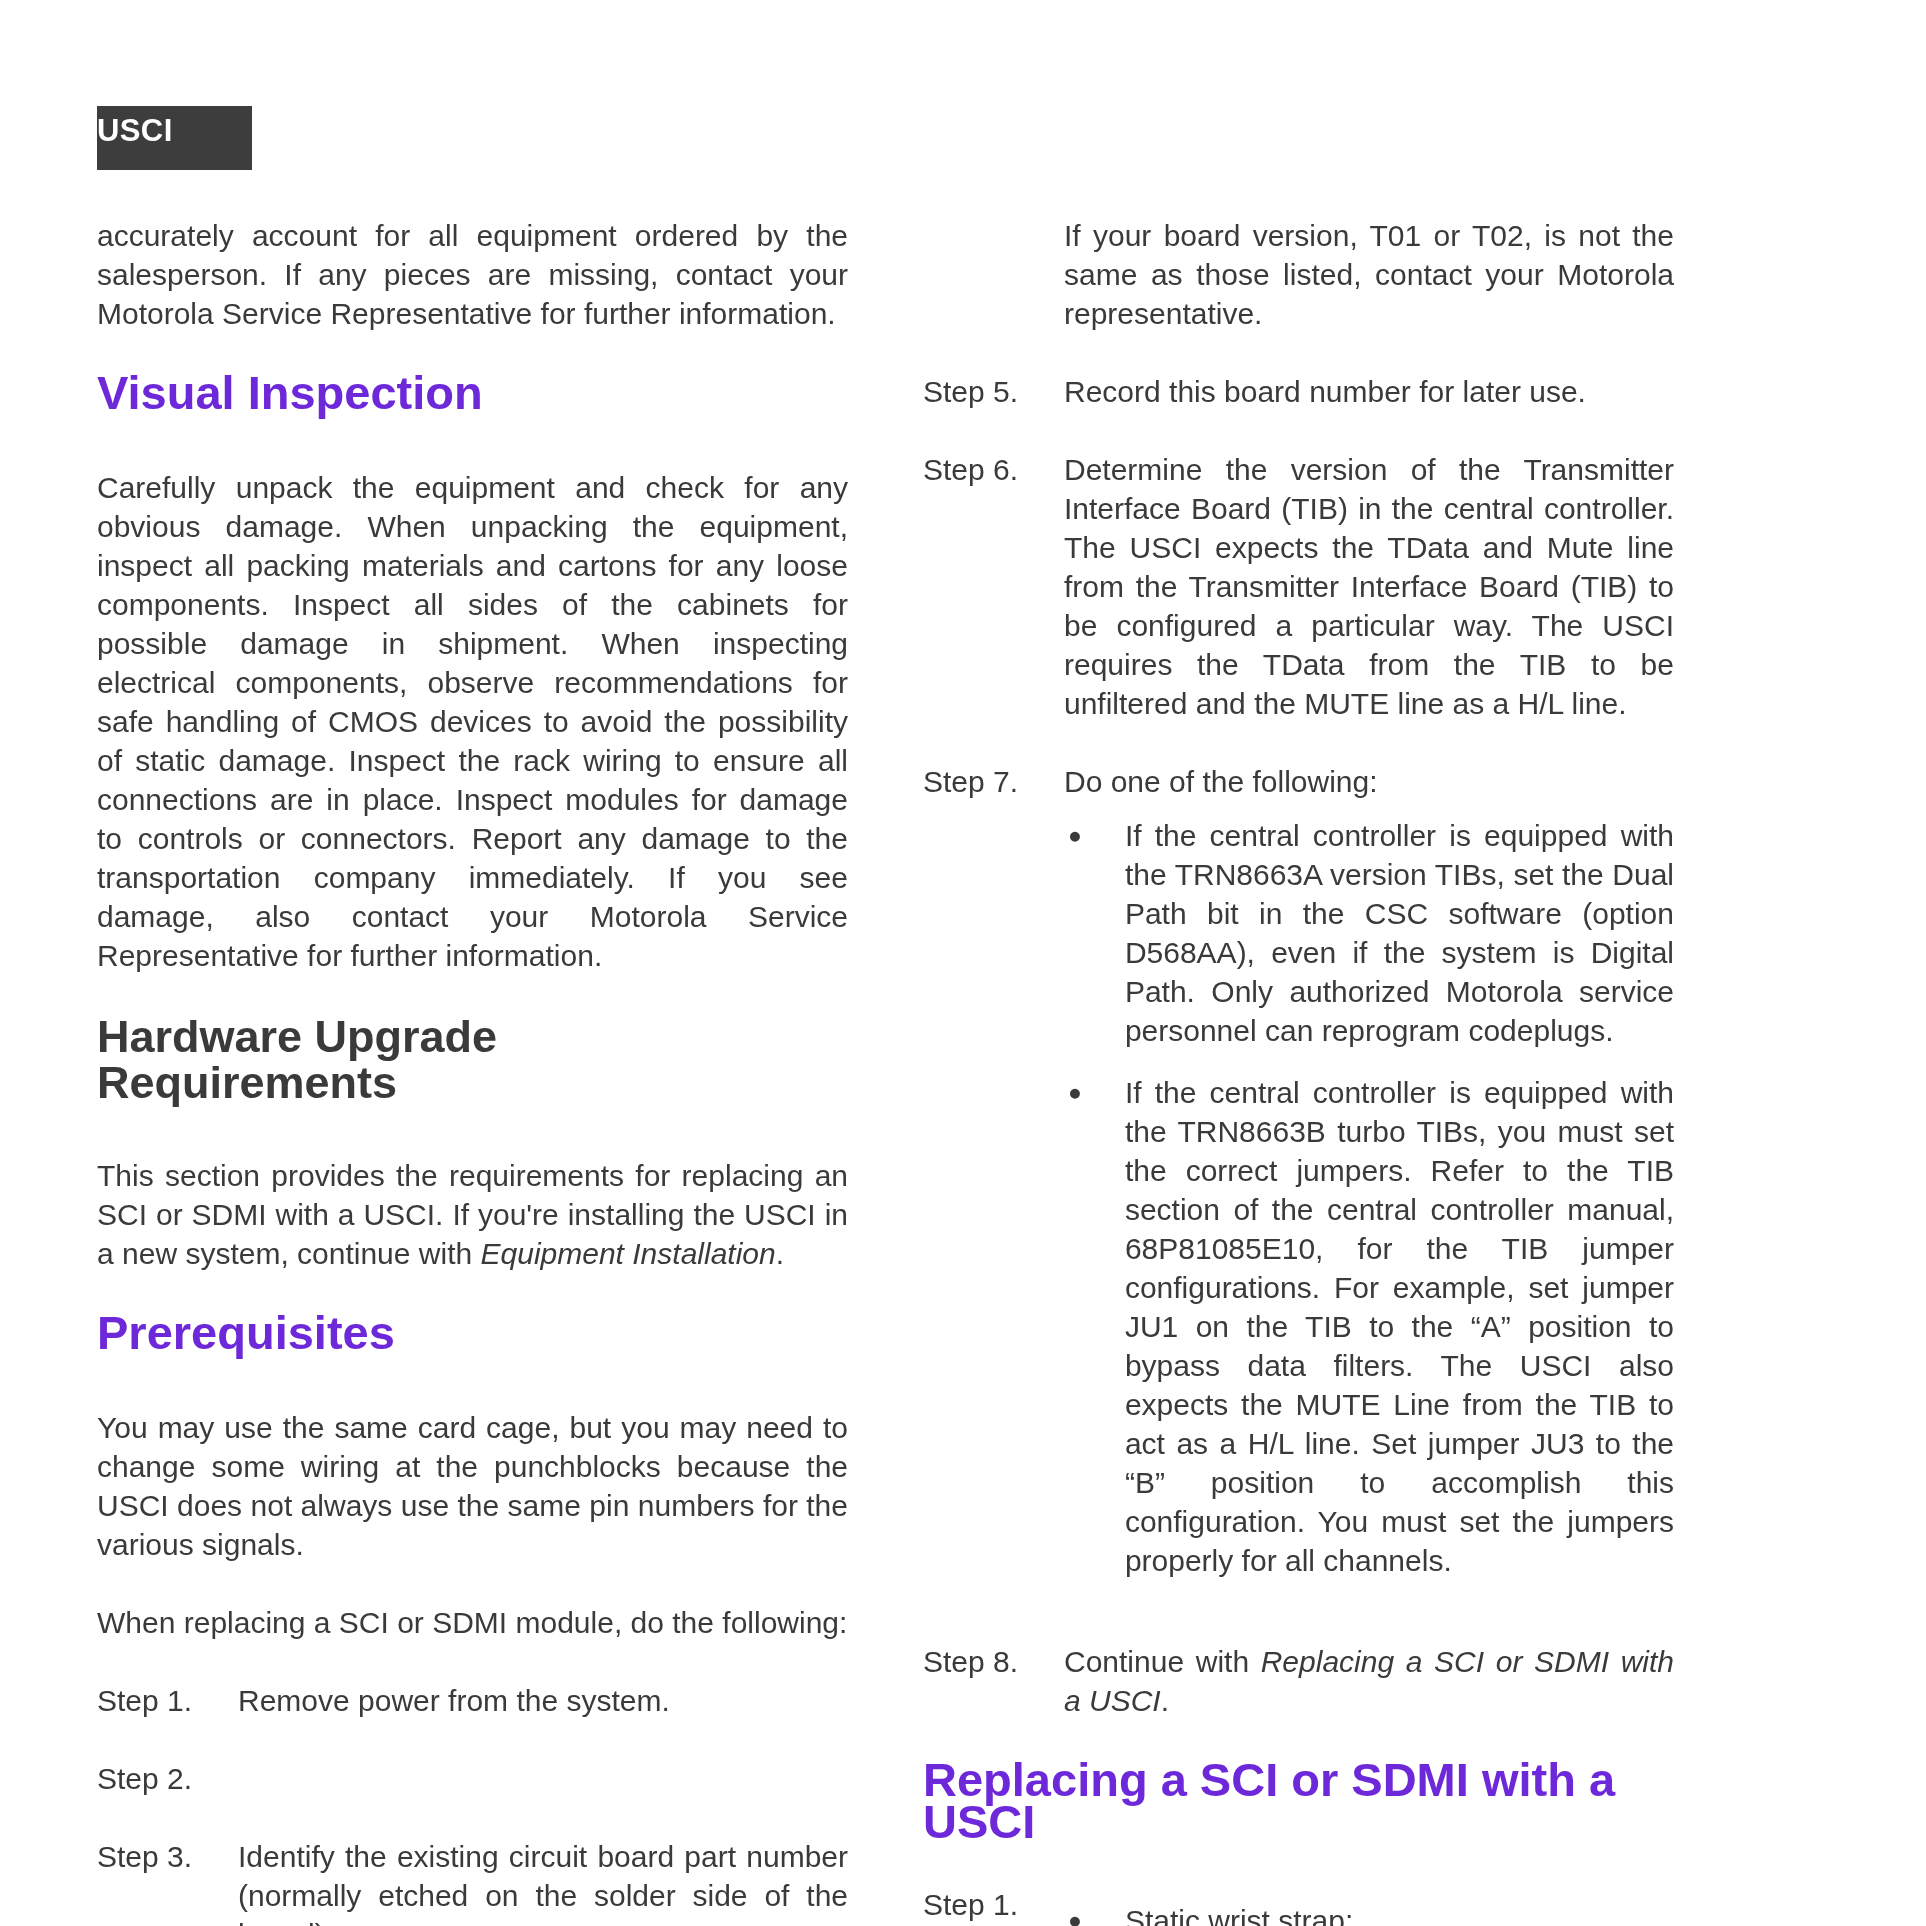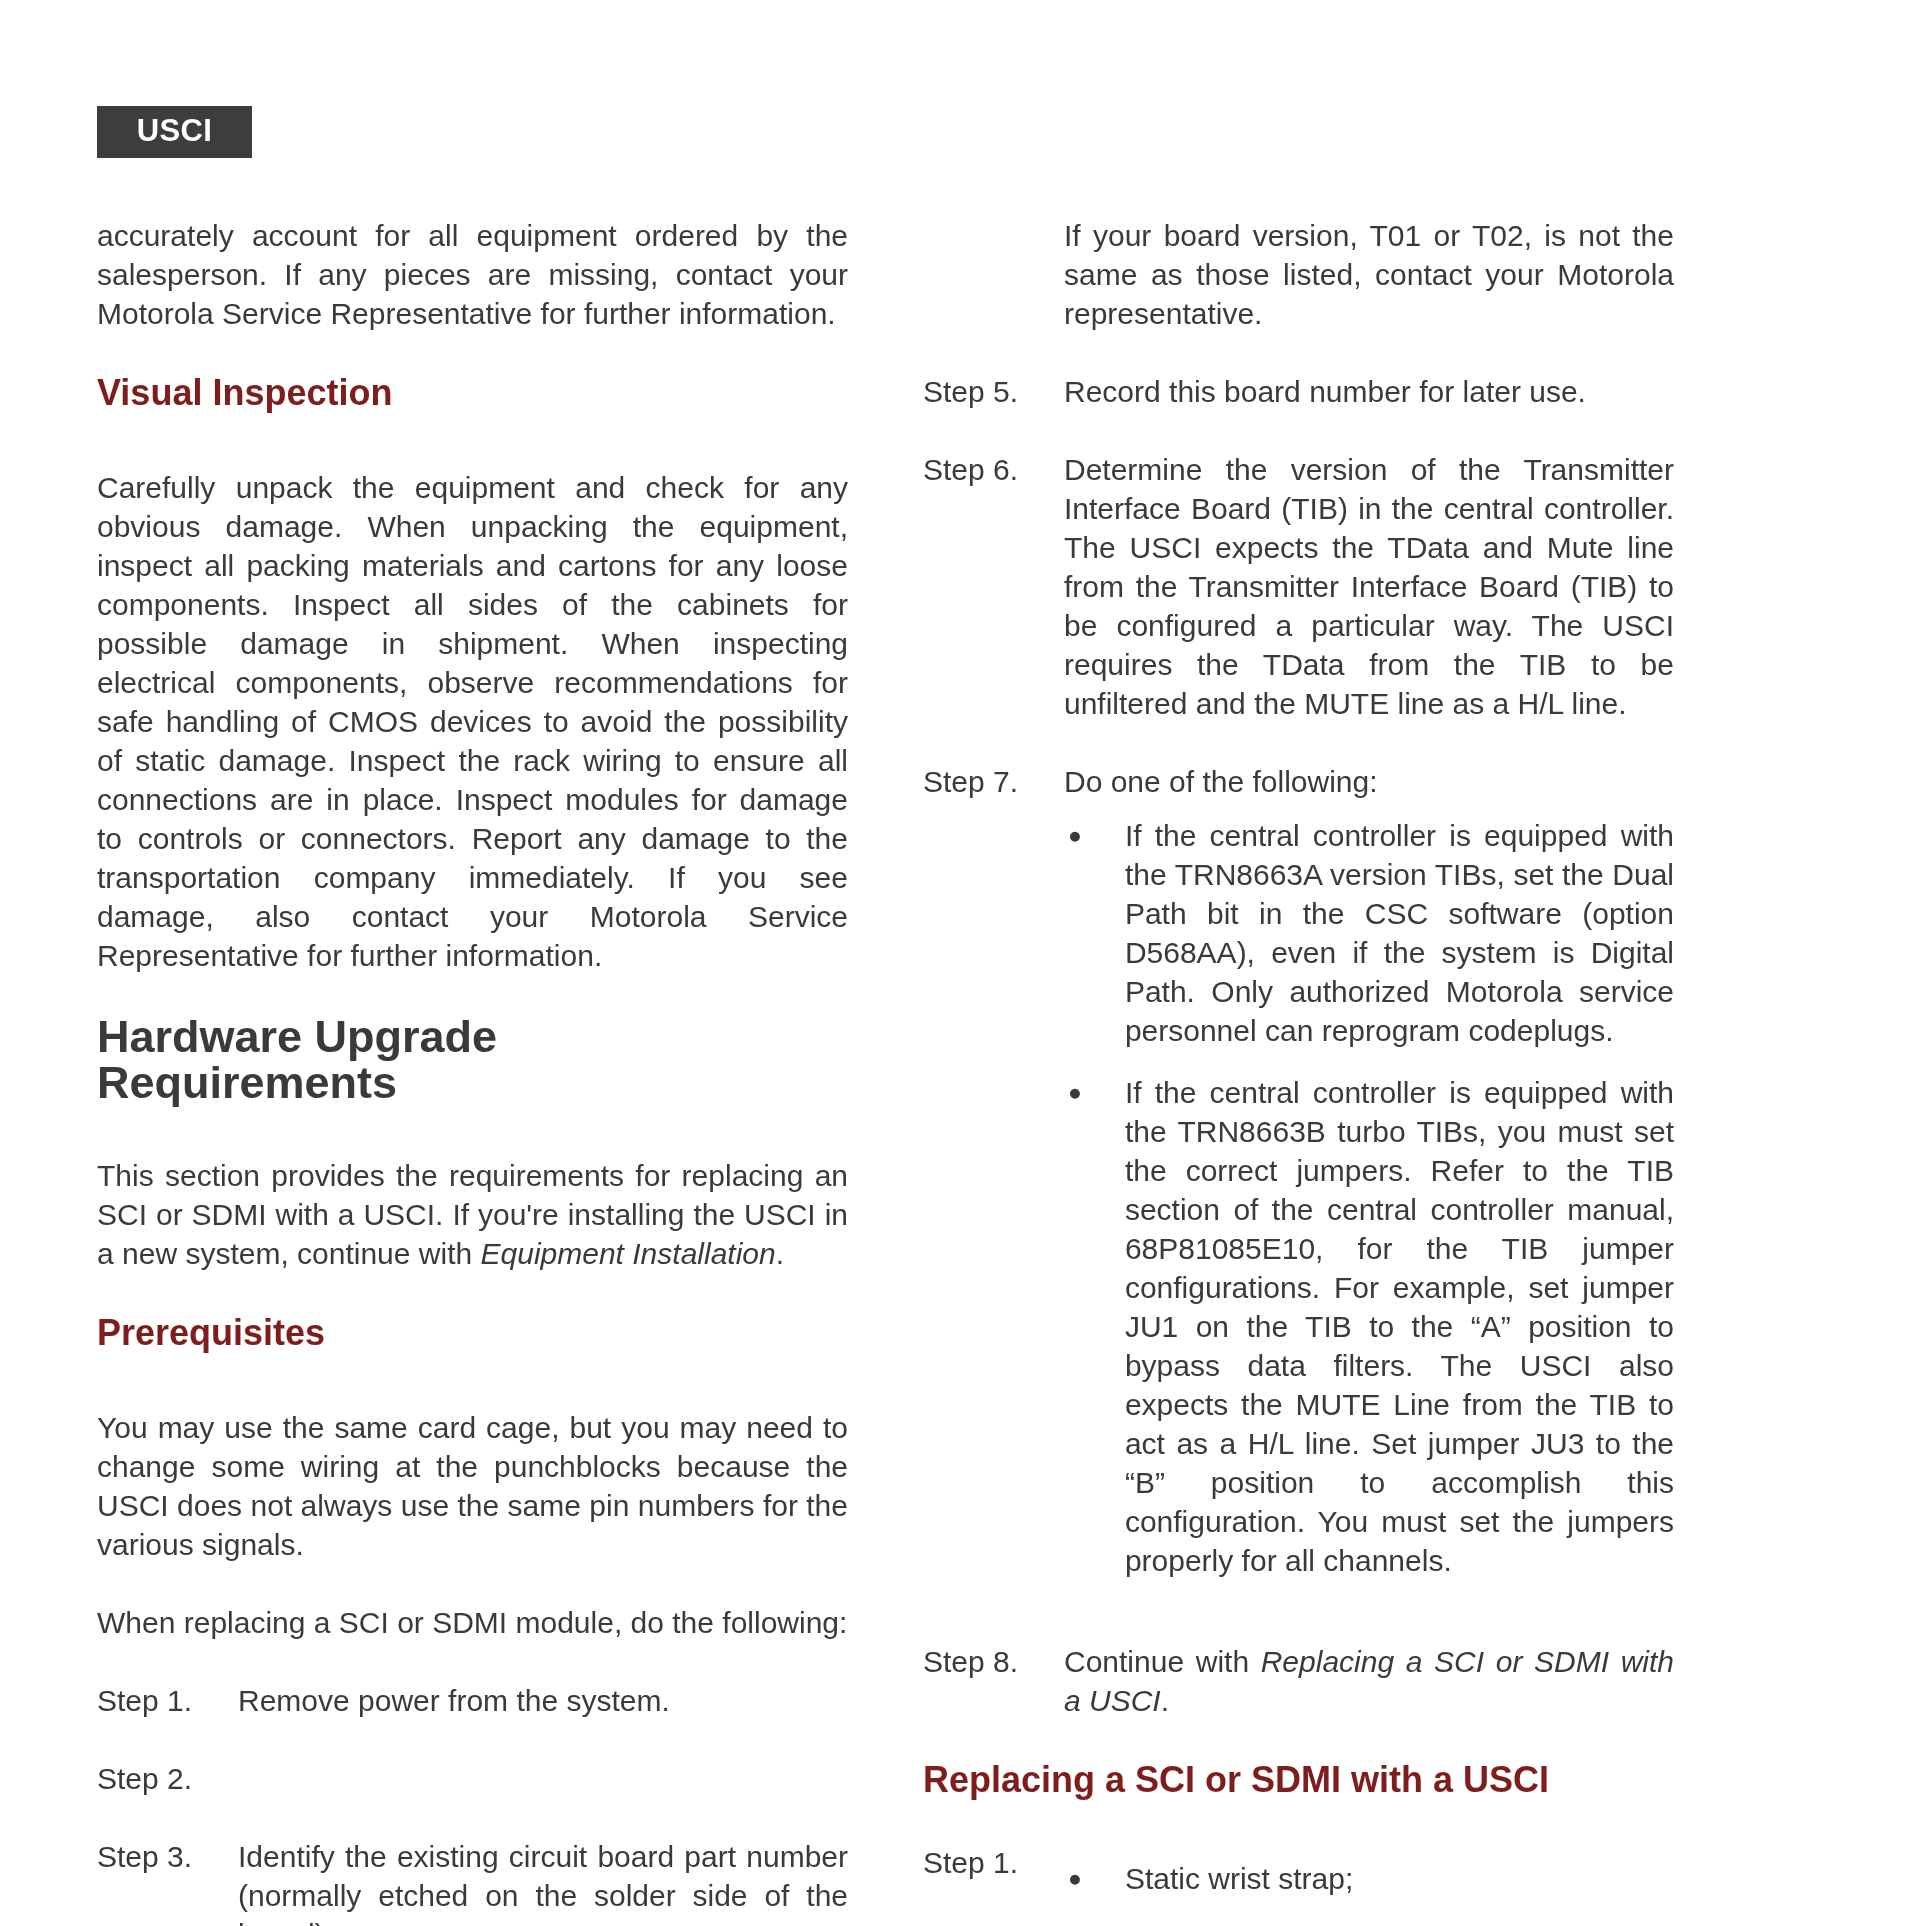--- a/index.html
+++ b/index.html
@@ -2,30 +2,30 @@
 <html style="font-size:6.2px"><head>
   <meta charset="utf-8">
   <style>
     html, body { margin: 0; padding: 0; background: #ffffff; }
     body {
       width: 1938px; height: 2553px; position: relative; overflow: hidden;
       font-family: "Liberation Sans", sans-serif; color: #3a3a3a;
     }
     .page { position: absolute; left: 0; top: 0; width: 1938px; height: 2553px; }
     .tab-badge {
-      position: absolute; left: 97px; top: 106px; width: 155px; height: 52px;
+      position: absolute; left: 97px; top: 106px; width: 155px; height: 64px;
       background: #3d3d3d; color: #ffffff; font-weight: bold;
-      font-size: 31px; line-height: 49px; text-align: center; letter-spacing: 0.4px;
+      font-size: 31px; line-height: 49px; text-align: left; letter-spacing: 0.4px;
     }
     .col { position: absolute; width: 751px; font-size: 30px; line-height: 39px; }
     .col-left { left: 97px; top: 216px; }
     .col-right { left: 923px; top: 216px; }
     p { margin: 0; text-align: justify; }
     .para { margin-bottom: 39px; }
-    h2.h-sub { font-size: 36px; font-weight: bold; margin: 12px 0 54px 0; line-height: 42px; color: #7f1d1d; }
+    h2.h-sub { font-size: 47px; font-weight: bold; margin: 12px 0 54px 0; line-height: 42px; color: #6d28d9; }
     h1.h-main { font-size: 45px; font-weight: bold; margin: 0 0 50px 0; line-height: 46px; color: #3a3a3a; }
     .step { display: flex; margin-bottom: 39px; }
     .step-label { width: 141px; flex: none; }
     .step-body { flex: 1; }
     .step-body p { margin-bottom: 0; }
     .bullets { list-style: none; margin: 15.4px 0 0 0; padding: 0; }
     .bullets li { display: flex; margin-bottom: 23px; }
     .bullet { width: 57px; flex: none; font-size: 23px; line-height: 39px; padding-left: 3.9px; }
     .bullet-text { flex: 1; text-align: justify; }
     em { }

